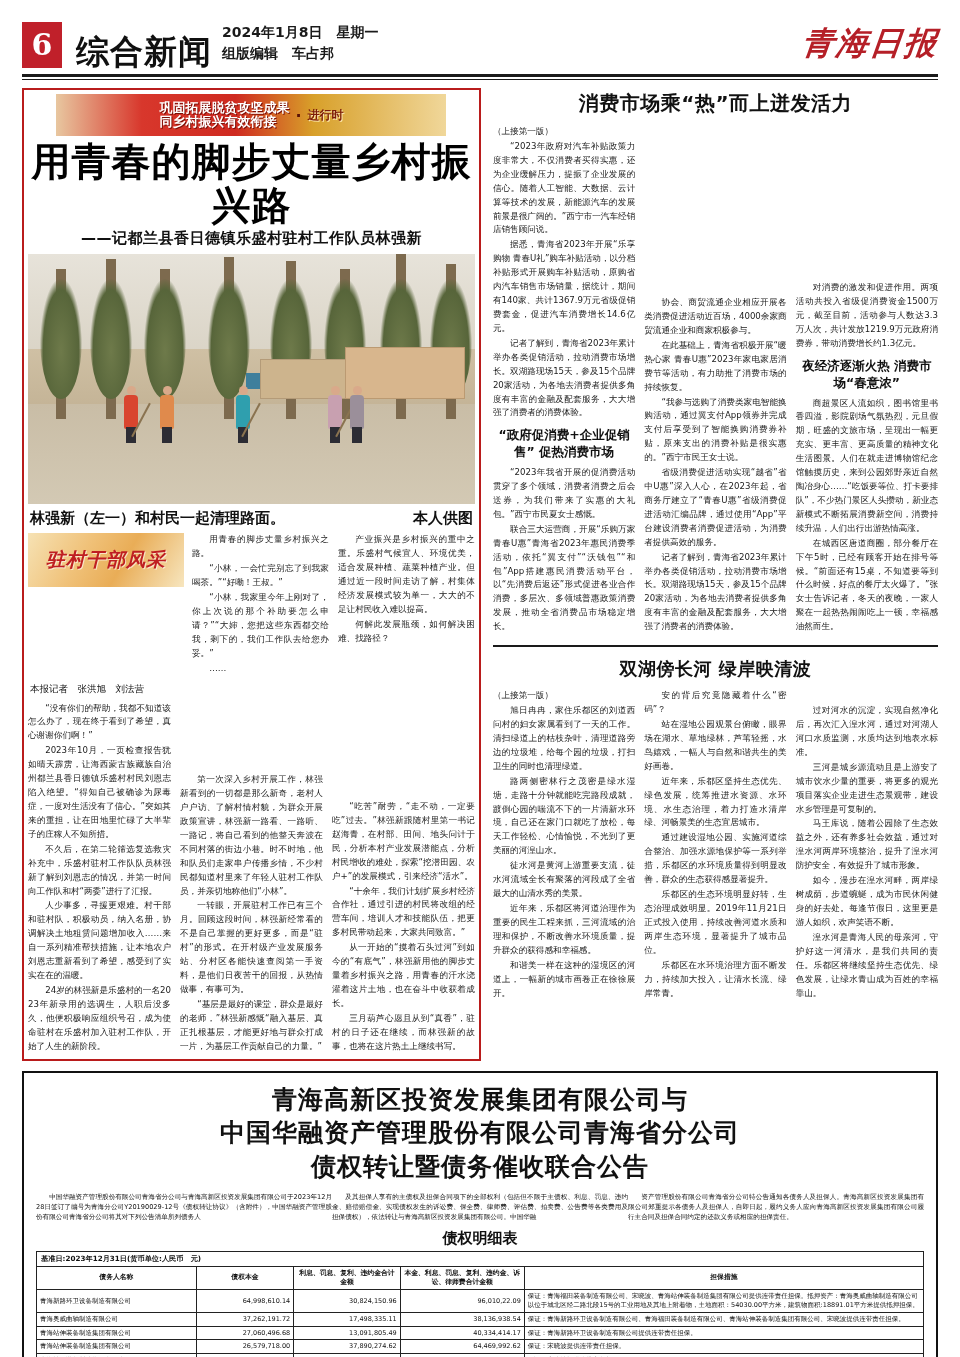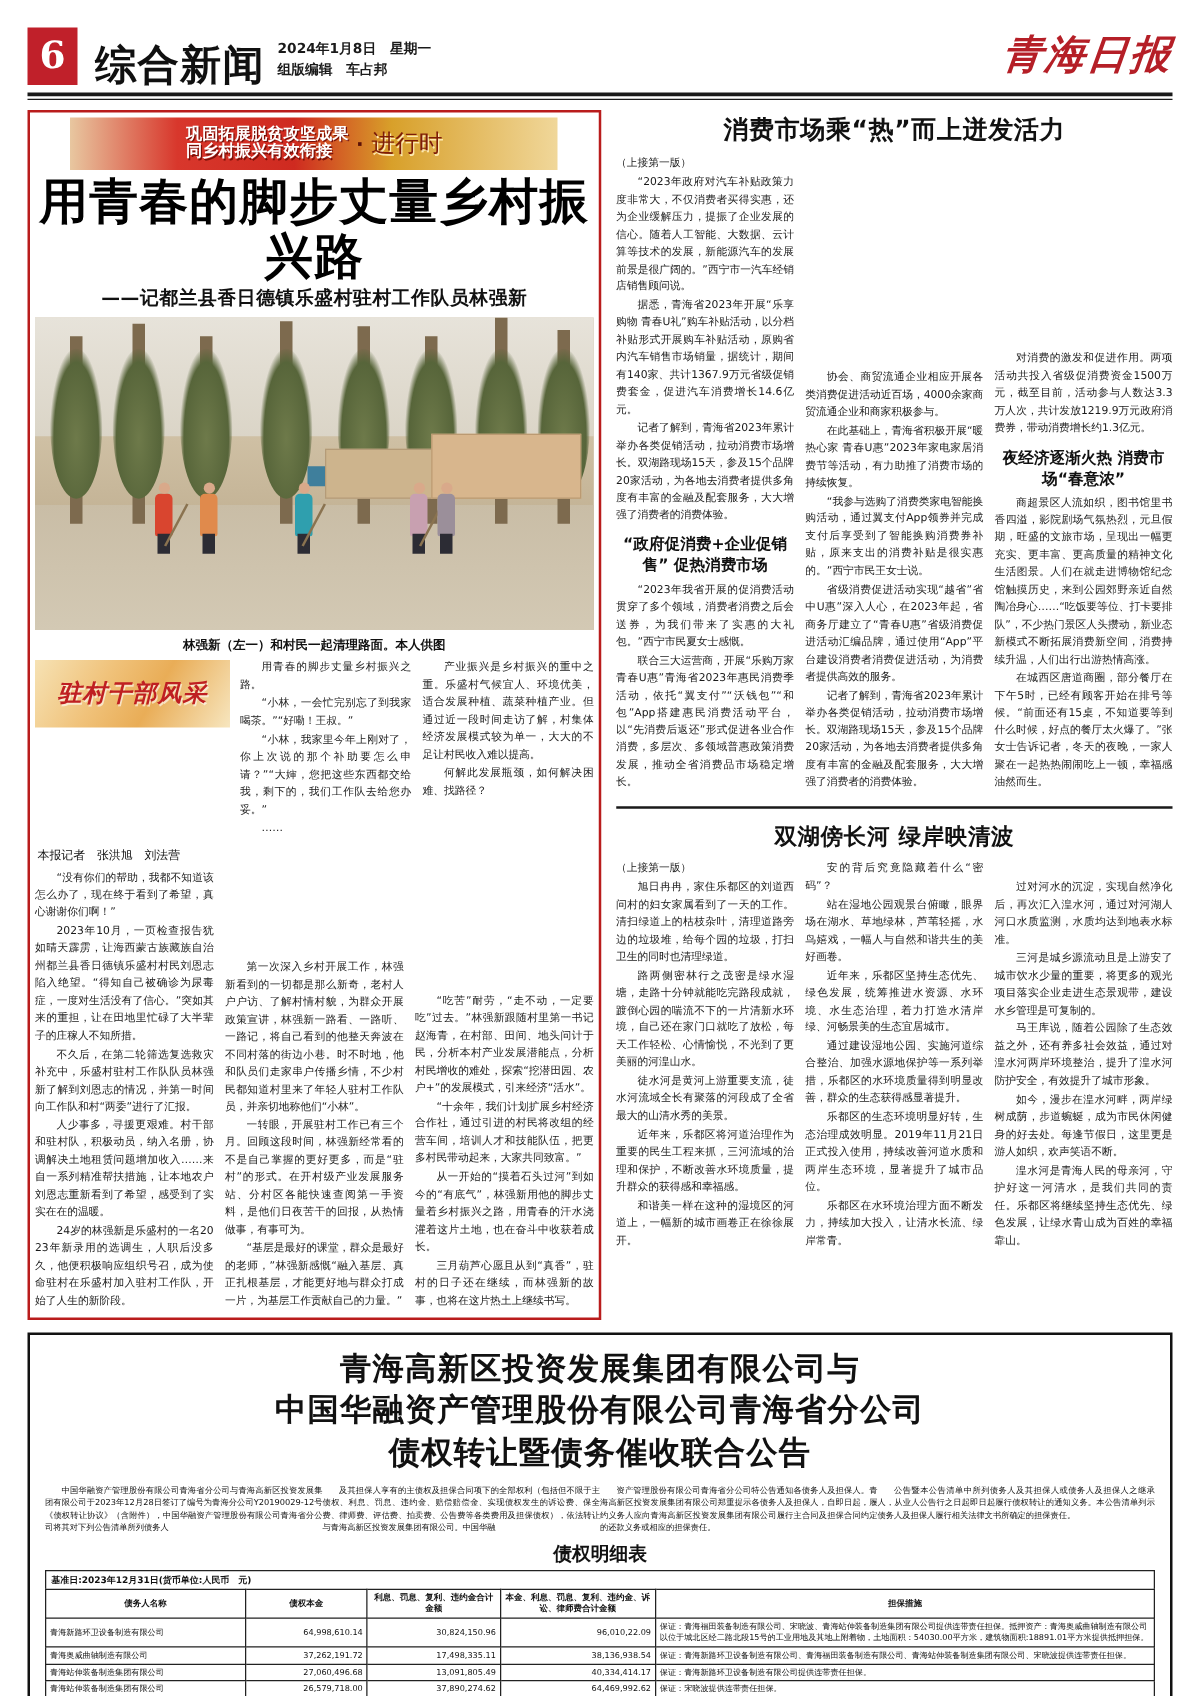--- a/index.html
+++ b/index.html
@@ -18,21 +18,21 @@
   .page-num-box {
     width: 40px; height: 46px; background: #c0202a; color: #fff;
     font-family: "DejaVu Serif", "Liberation Serif", serif;
     font-weight: bold; font-size: 30px; line-height: 46px; text-align: center;
     margin-right: 14px;
   }
   .section-title {
     font-family: "DejaVu Sans", sans-serif; font-weight: bold; font-size: 33px;
     letter-spacing: 1px; line-height: 1; margin-right: 10px; color: #101010;
   }
-  .masthead-meta { font-size: 11px; line-height: 1.5; color: #1a1a1a; font-weight: bold; padding-bottom: 4px; }
+  .masthead-meta { font-size: 14px; line-height: 1.5; color: #1a1a1a; font-weight: bold; padding-bottom: 4px; }
   .masthead-meta div { white-space: nowrap; }
   .masthead-spacer { flex: 1; }
   .paper-logo {
     font-family: "DejaVu Serif", "Liberation Serif", serif;
     font-size: 32px; font-weight: bold; font-style: italic;
     color: #b51f27; letter-spacing: 2px; transform: skewX(-6deg);
     padding-bottom: 2px;
   }
   .rule-thick { height: 3px; background: #1a1a1a; margin: 2px 22px 0 22px; }
   .rule-thin { height: 1px; background: #1a1a1a; margin: 2px 22px 0 22px; }
@@ -48,21 +48,21 @@
     position: relative; height: 42px; margin: 0 auto 2px auto; width: 390px;
     background: linear-gradient(90deg, #e8c7a0 0%, #d8372c 22%, #cf2a20 46%, #d8a02a 66%, #f0d79a 100%);
     display: flex; align-items: center; justify-content: center; overflow: hidden;
   }
   .banner-txt1 {
     color: #fff; font-weight: bold; font-size: 13px; line-height: 1.05;
     text-shadow: 1px 1px 0 #7a1008; text-align: left; letter-spacing: 0px;
   }
   .banner-dot { color: #5b1208; font-size: 16px; font-weight: bold; margin: 0 6px; }
   .banner-txt2 {
-    color: #7d1c08; font-weight: normal; font-size: 19px;
+    color: #7d1c08; font-weight: bold; font-size: 12px;
     text-shadow: 1px 1px 0 #fde9b0;
   }
   .headline-main {
     text-align: center; font-weight: bold; font-size: 39px; line-height: 1.12;
     letter-spacing: 1px; margin: 4px 0 2px 0; color: #000;
     font-family: "DejaVu Sans", sans-serif;
   }
   .headline-sub { text-align: center; font-size: 15px; font-weight: bold; margin-bottom: 6px; letter-spacing: 0.5px; }
 
   
@@ -74,21 +74,21 @@
   .road { position:absolute; left:0; bottom:0; width:100%; height:40%;
           background: linear-gradient(#c9bda6, #d3c9b4); }
   .tree { position:absolute; bottom:34%; width:10px; background:#7d6a4e; }
   .tree:after { content:''; position:absolute; left:-16px; bottom:20px; width:42px; height:120px;
                 background: radial-gradient(ellipse at 50% 60%, #6e7a4a 0%, #57653a 60%, rgba(87,101,58,0) 72%);
                 border-radius: 50%; }
   .worker { position:absolute; bottom:30%; width:14px; height:34px; border-radius:4px 4px 2px 2px; }
   .worker:after { content:''; position:absolute; left:2px; bottom:-14px; width:10px; height:16px; background:#2c2c34; }
   .worker:before { content:''; position:absolute; left:3px; top:-9px; width:9px; height:9px; border-radius:50%; background:#d9a98a; }
   .tool { position:absolute; bottom:26%; width:2px; height:38px; background:#8a7350; transform: rotate(28deg); }
-  .photo-caption { display:flex; justify-content:center; font-size: 10px; padding: 5px 2px 3px 2px; font-weight: bold; }
+  .photo-caption { display:flex; justify-content:space-between; font-size: 15px; padding: 5px 2px 3px 2px; font-weight: bold; }
 
   
   .col-logo-wrap { display:flex; align-items:flex-start; gap:8px; margin-top:2px; }
   .col-logo {
     width: 156px; height: 54px; position: relative; overflow: hidden;
     background: linear-gradient(120deg, #f6e2b4 0%, #f0c27a 35%, #e9ad57 60%, #f7e6bf 100%);
     display:flex; align-items:center; justify-content:center;
   }
   .col-logo span {
     color: #bf1f22; font-weight: bold; font-size: 19px; font-style: italic;
@@ -313,21 +313,20 @@
     <div class="notice-title">
       <div>青海高新区投资发展集团有限公司与</div>
       <div>中国华融资产管理股份有限公司青海省分公司</div>
       <div>债权转让暨债务催收联合公告</div>
     </div>
 
     <div class="notice-intro">
       <p>中国华融资产管理股份有限公司青海省分公司与青海高新区投资发展集团有限公司于2023年12月28日签订了编号为青海分公司Y20190029-12号《债权转让协议》（含附件），中国华融资产管理股份有限公司青海省分公司将其对下列公告清单所列债务人</p>
       <p>及其担保人享有的主债权及担保合同项下的全部权利（包括但不限于主债权、利息、罚息、违约金、赔偿赔偿金、实现债权发生的诉讼费、保全费、律师费、评估费、拍卖费、公告费等各类费用及担保债权），依法转让与青海高新区投资发展集团有限公司。中国华融</p>
       <p>资产管理股份有限公司青海省分公司特公告通知各债务人及担保人。青海高新区投资发展集团有限公司郑重提示各债务人及担保人，自即日起，履约义务人应向青海高新区投资发展集团有限公司履行主合同及担保合同约定的还款义务或相应的担保责任。</p>
-      <p>公告暨本公告清单中所列债务人及其担保人或债务人及担保人之继承人，从业人公告行之日起即日起履行债权转让的通知义务。本公告清单列示债务人及担保人履行相关法律文书所确定的担保责任。</p>
     </div>
 
     <div class="table-title">债权明细表</div>
     <div class="basis">基准日:2023年12月31日(货币单位:人民币　元)</div>
 
     <table class="debt">
       <colgroup>
         <col style="width:18%">
           <col style="width:11%">
           <col style="width:12%">

